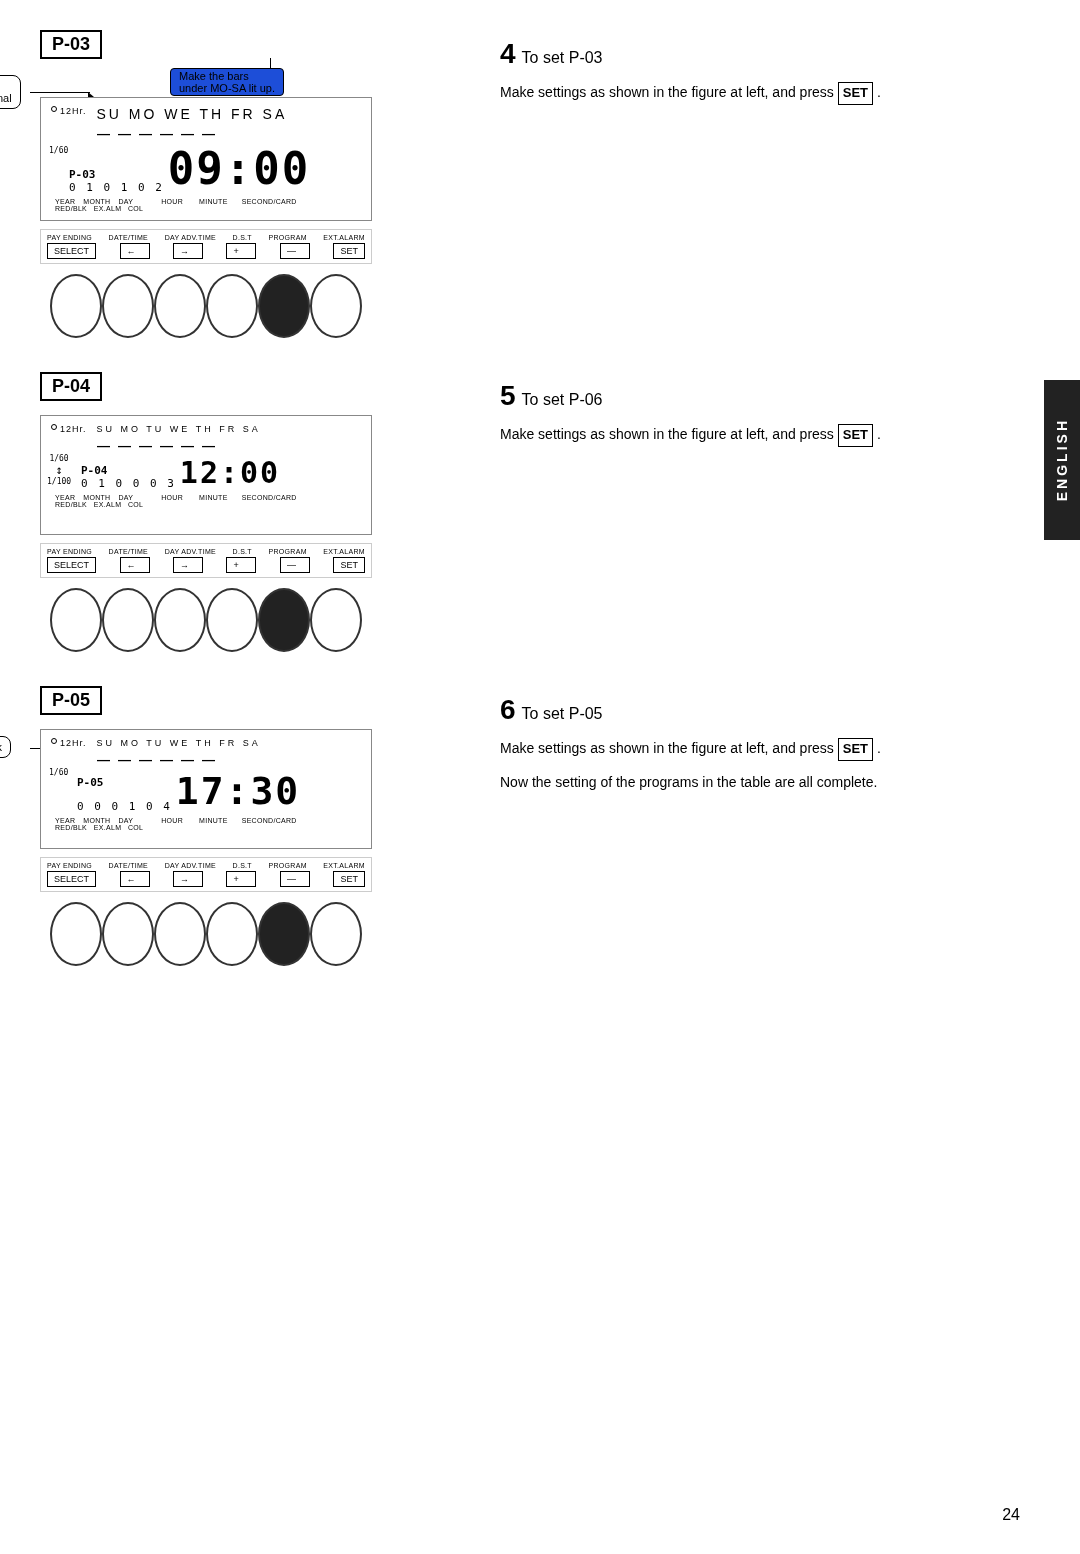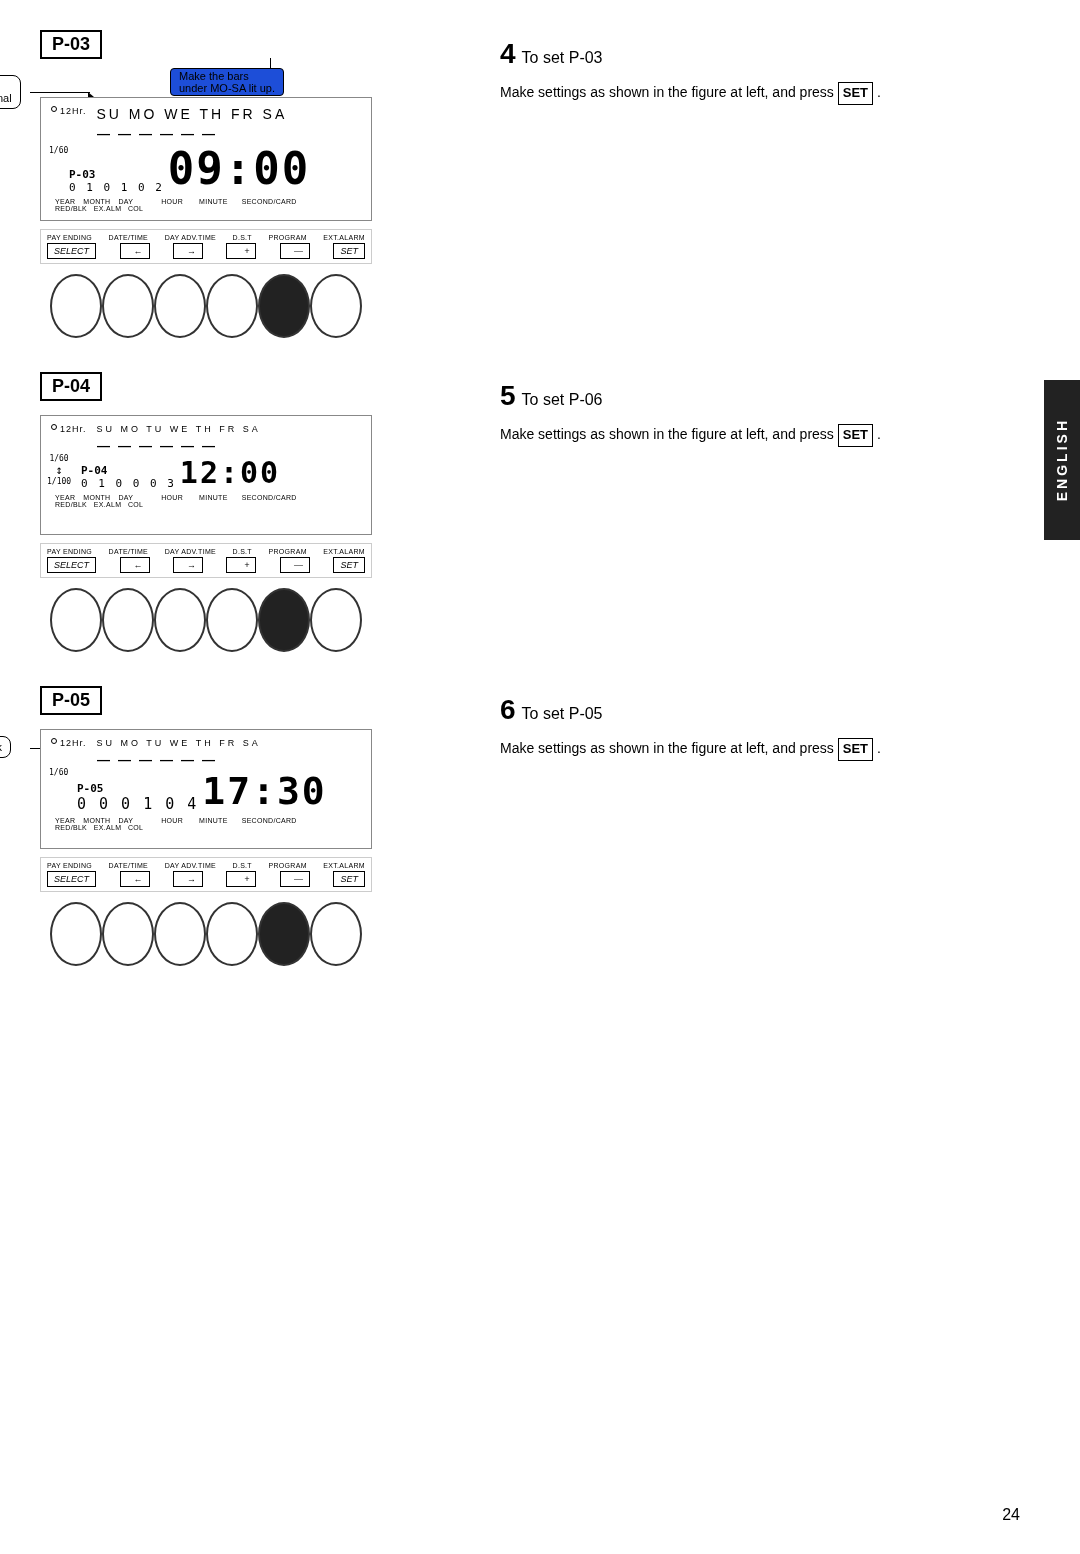--- a/index.html
+++ b/index.html
@@ -128,22 +128,21 @@
       justify-content: space-between;
       align-items: center;
       gap: 4px;
     }
 
     .btn-box {
       border: 1px solid #000;
       padding: 2px 6px;
       font-size: 9px;
       min-width: 30px;
-      text-align: right;
-      font-style: italic;
+      text-align: left;
     }
 
     
     .circles-row {
       display: flex;
       justify-content: space-around;
       align-items: center;
       margin-top: 10px;
       padding: 0 10px;
     }
@@ -458,21 +457,21 @@
                 <span style="font-size:13px; font-weight:900; color:#000;">—</span>
                 <span style="font-size:13px; font-weight:900; color:#000;">—</span>
                 <span style="font-size:13px; font-weight:900; color:#000;">—</span>
               </div>
 
               <div style="position:absolute; left:8px; top:38px; font-size:8px; font-family:monospace;">1/60</div>
 
               <div style="display:flex; align-items:flex-end; gap:4px; margin-top:2px;">
                 <div style="display:flex; flex-direction:column; align-items:flex-start; margin-left:26px;">
                   <div style="font-size:11px; font-weight:bold; font-family:monospace;">P-05</div>
-                  <div style="font-size:15px; font-family:monospace; letter-spacing:2px;">0 0 0 1 0 4</div>
+                  <div style="font-size:11px; font-family:monospace; letter-spacing:2px;margin-top:11px;">0 0 0 1 0 4</div>
                 </div>
                 <div style="font-size:38px; font-weight:bold; font-family:monospace; letter-spacing:2px;">17:30</div>
               </div>
 
               <div style="display:flex; gap:8px; font-size:7px; margin-top:4px; letter-spacing:0.3px; margin-left:4px;">
                 <span>YEAR</span>
                 <span>MONTH</span>
                 <span>DAY</span>
                 <span style="margin-left:20px;">HOUR</span>
                 <span style="margin-left:8px;">MINUTE</span>
@@ -518,19 +517,22 @@
       <div class="instruction-panel">
         <div style="display:flex; align-items:baseline; gap:2px;">
           <span class="step-number">6</span>
           <span class="step-title">To set P-05</span>
         </div>
         <div class="step-body">
           <span>Make settings as shown in the figure at left, and press</span>
           <span class="set-box">SET</span>
           <span> .</span>
         </div>
+        <div class="step-body" style="margin-top:10px;">
+          <span>Now the setting of the programs in the table are all complete.</span>
+        </div>
       </div>
     </div>
   </div>
 
   <div class="page-number">24</div>
 
 </div>
 
 </body></html>

